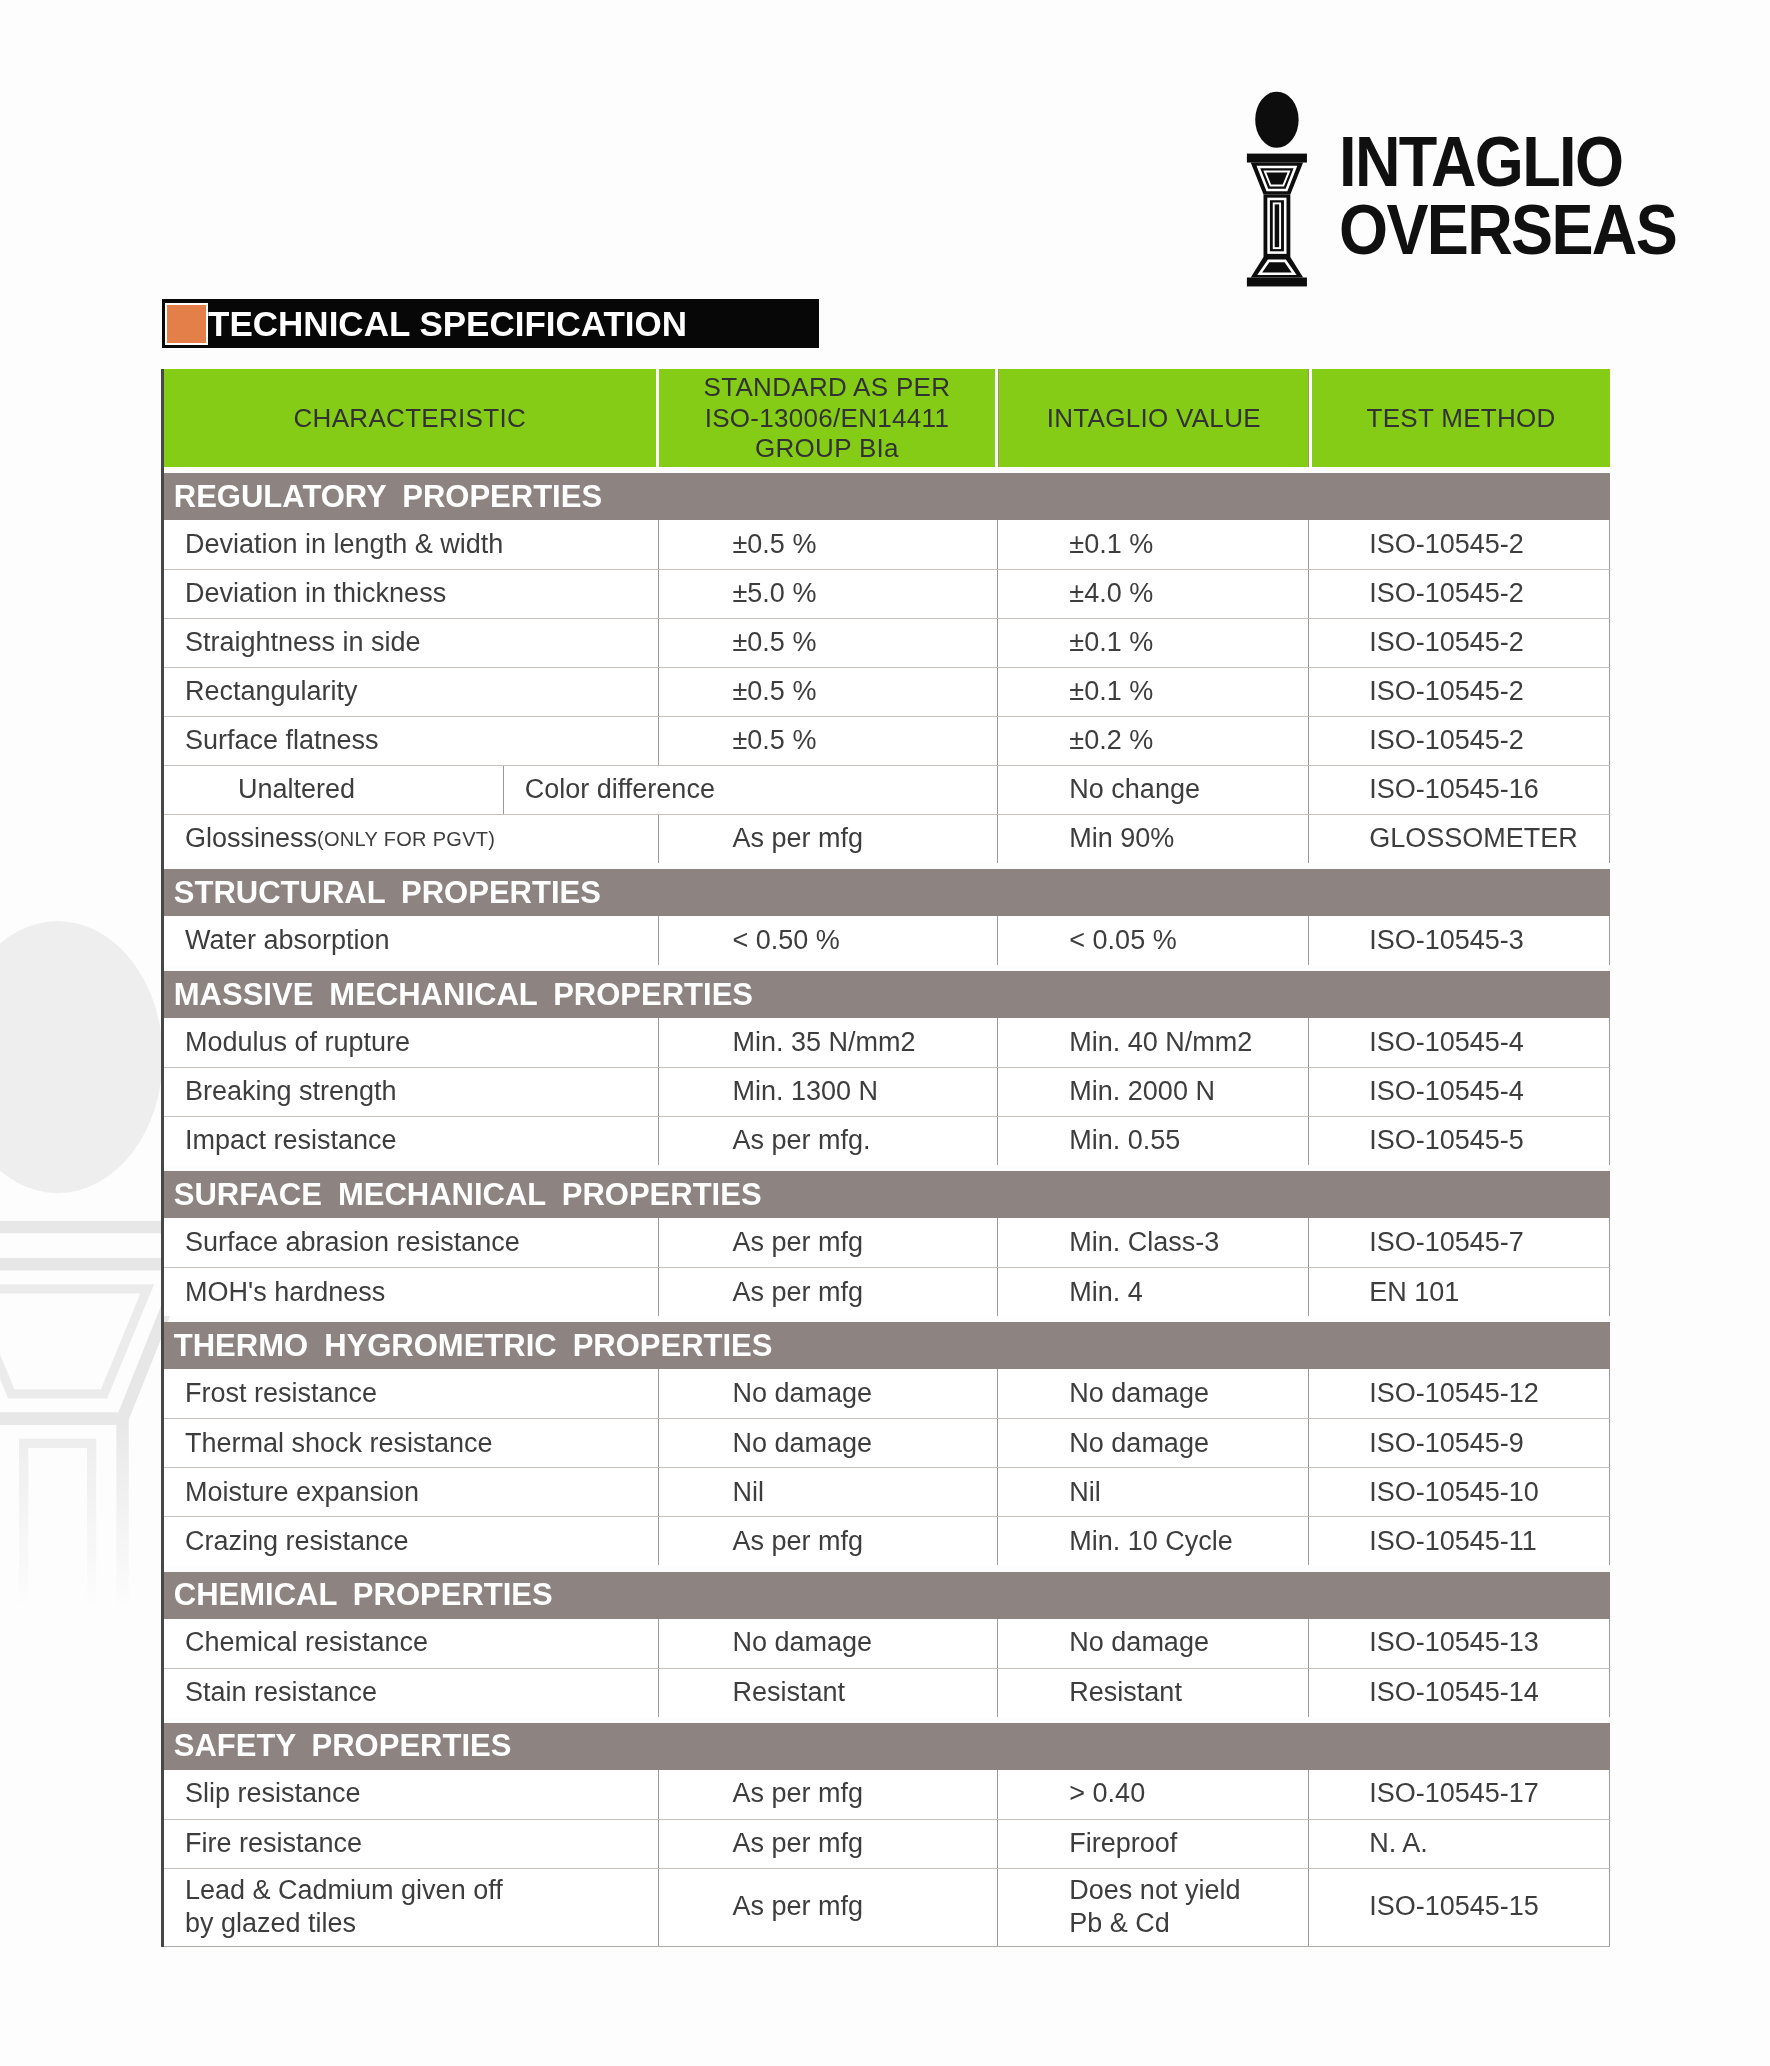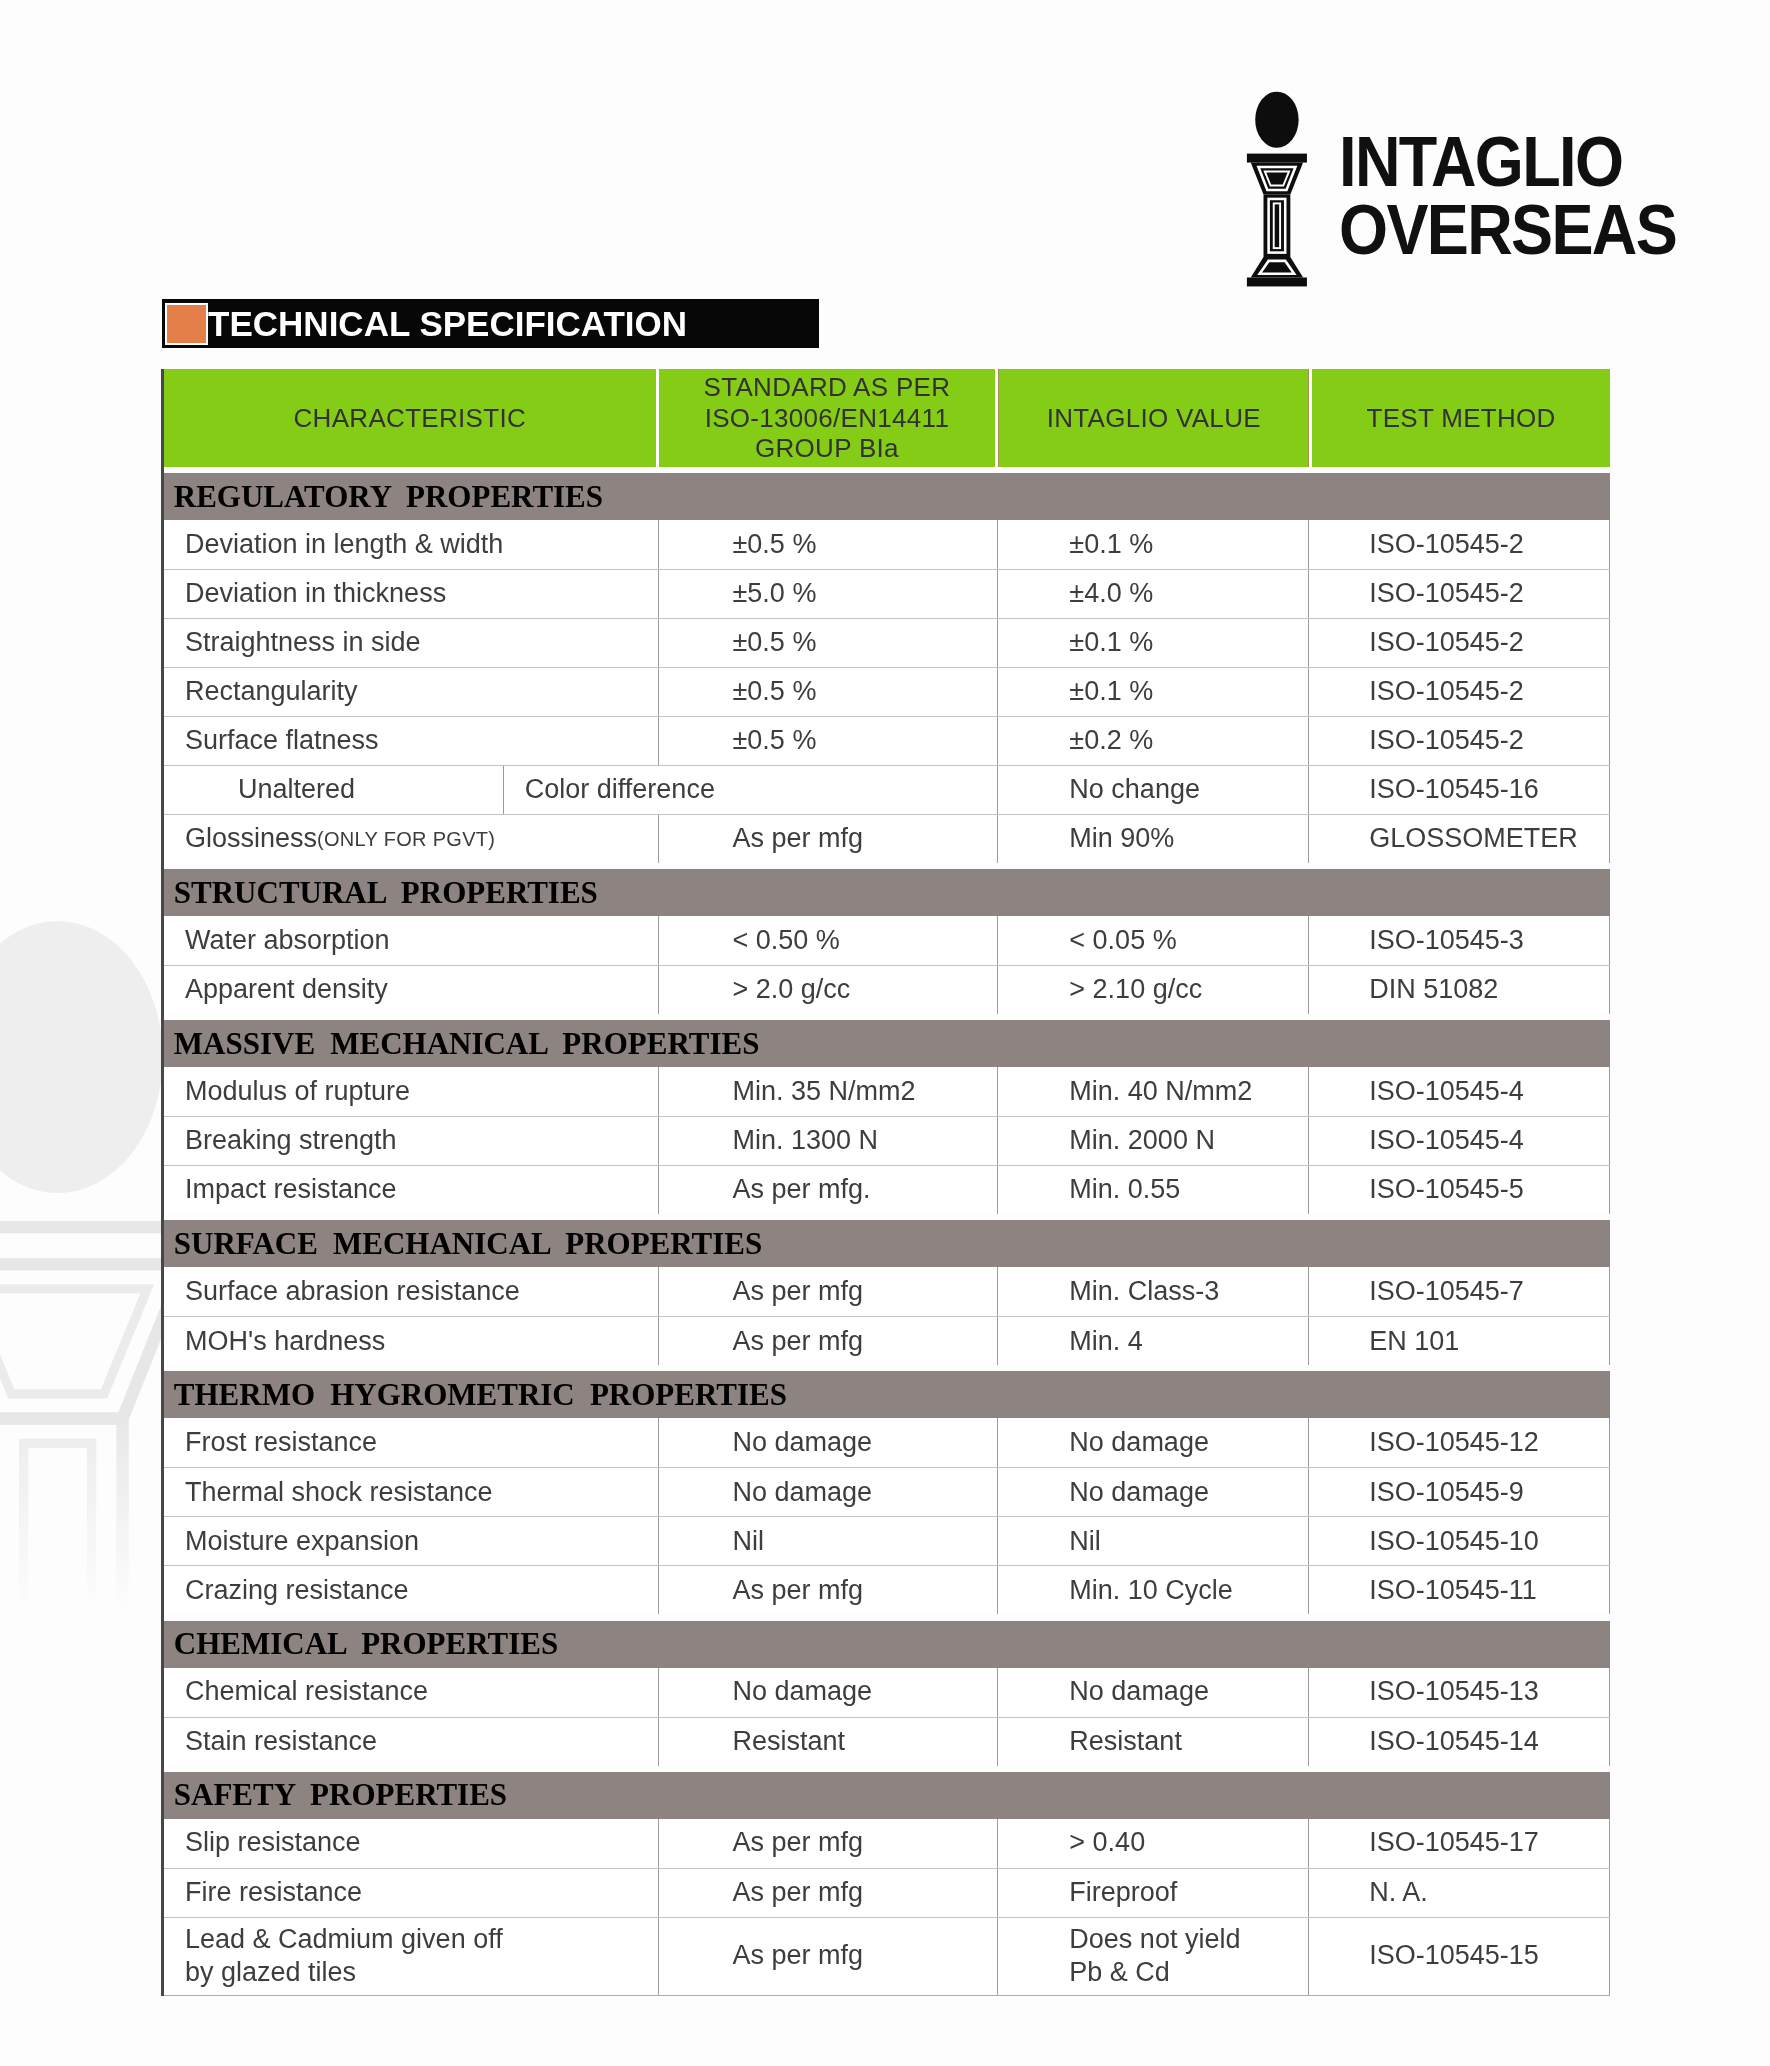--- a/index.html
+++ b/index.html
@@ -59,23 +59,23 @@
     text-align:center;color:#323232;font-size:26px;line-height:1.18;
     white-space:pre-line;letter-spacing:0.3px;
   }
   .th1{width:34.2%;border-right:3.7px solid #fdfdfd;}
   .th2{width:23.5%;border-right:3.1px solid #fdfdfd;}
   .th3{width:21.5%;border-left:1.8px solid #a69255;border-right:1.8px solid #a69255;}
   .th4{flex:1;border-left:3.1px solid #fdfdfd;}
 
   .section-bar{
     margin-top:6.1px;height:47px;background:#8d8481;
-    color:#000000;font-weight:bold;font-size:31px;
+    color:#ffffff;font-weight:bold;font-size:31px;
     display:flex;align-items:center;padding-left:9.8px;
-    letter-spacing:0;word-spacing:7.4px;white-space:nowrap;font-family:Liberation Serif, serif;
+    letter-spacing:0;word-spacing:7.4px;white-space:nowrap;
   }
 
   .row{display:flex;min-height:49px;background:#ffffff;border-top:1.8px double #c6c1bc;}
   .row.first{border-top:none;}
   .spec-body > .row:last-child{border-bottom:1.2px solid #aeaaa5;}
 
   .cell{
     display:flex;align-items:center;
     font-size:27px;color:#3d3d3d;line-height:1.25;
     border-right:1.2px solid #9b9b9b;
@@ -182,26 +182,20 @@
           <div class="cell c3">Min 90%</div>
           <div class="cell c4">GLOSSOMETER</div>
         </div>
         <div class="section-bar">STRUCTURAL PROPERTIES</div>
         <div class="row first">
           <div class="cell c1">Water absorption</div>
           <div class="cell c2">&lt; 0.50 %</div>
           <div class="cell c3">&lt; 0.05 %</div>
           <div class="cell c4">ISO-10545-3</div>
         </div>
-        <div class="row">
-          <div class="cell c1">Apparent density</div>
-          <div class="cell c2">&gt; 2.0 g/cc</div>
-          <div class="cell c3">&gt; 2.10 g/cc</div>
-          <div class="cell c4">DIN 51082</div>
-        </div>
         <div class="section-bar">MASSIVE MECHANICAL PROPERTIES</div>
         <div class="row first">
           <div class="cell c1">Modulus of rupture</div>
           <div class="cell c2">Min. 35 N/mm2</div>
           <div class="cell c3">Min. 40 N/mm2</div>
           <div class="cell c4">ISO-10545-4</div>
         </div>
         <div class="row">
           <div class="cell c1">Breaking strength</div>
           <div class="cell c2">Min. 1300 N</div>

